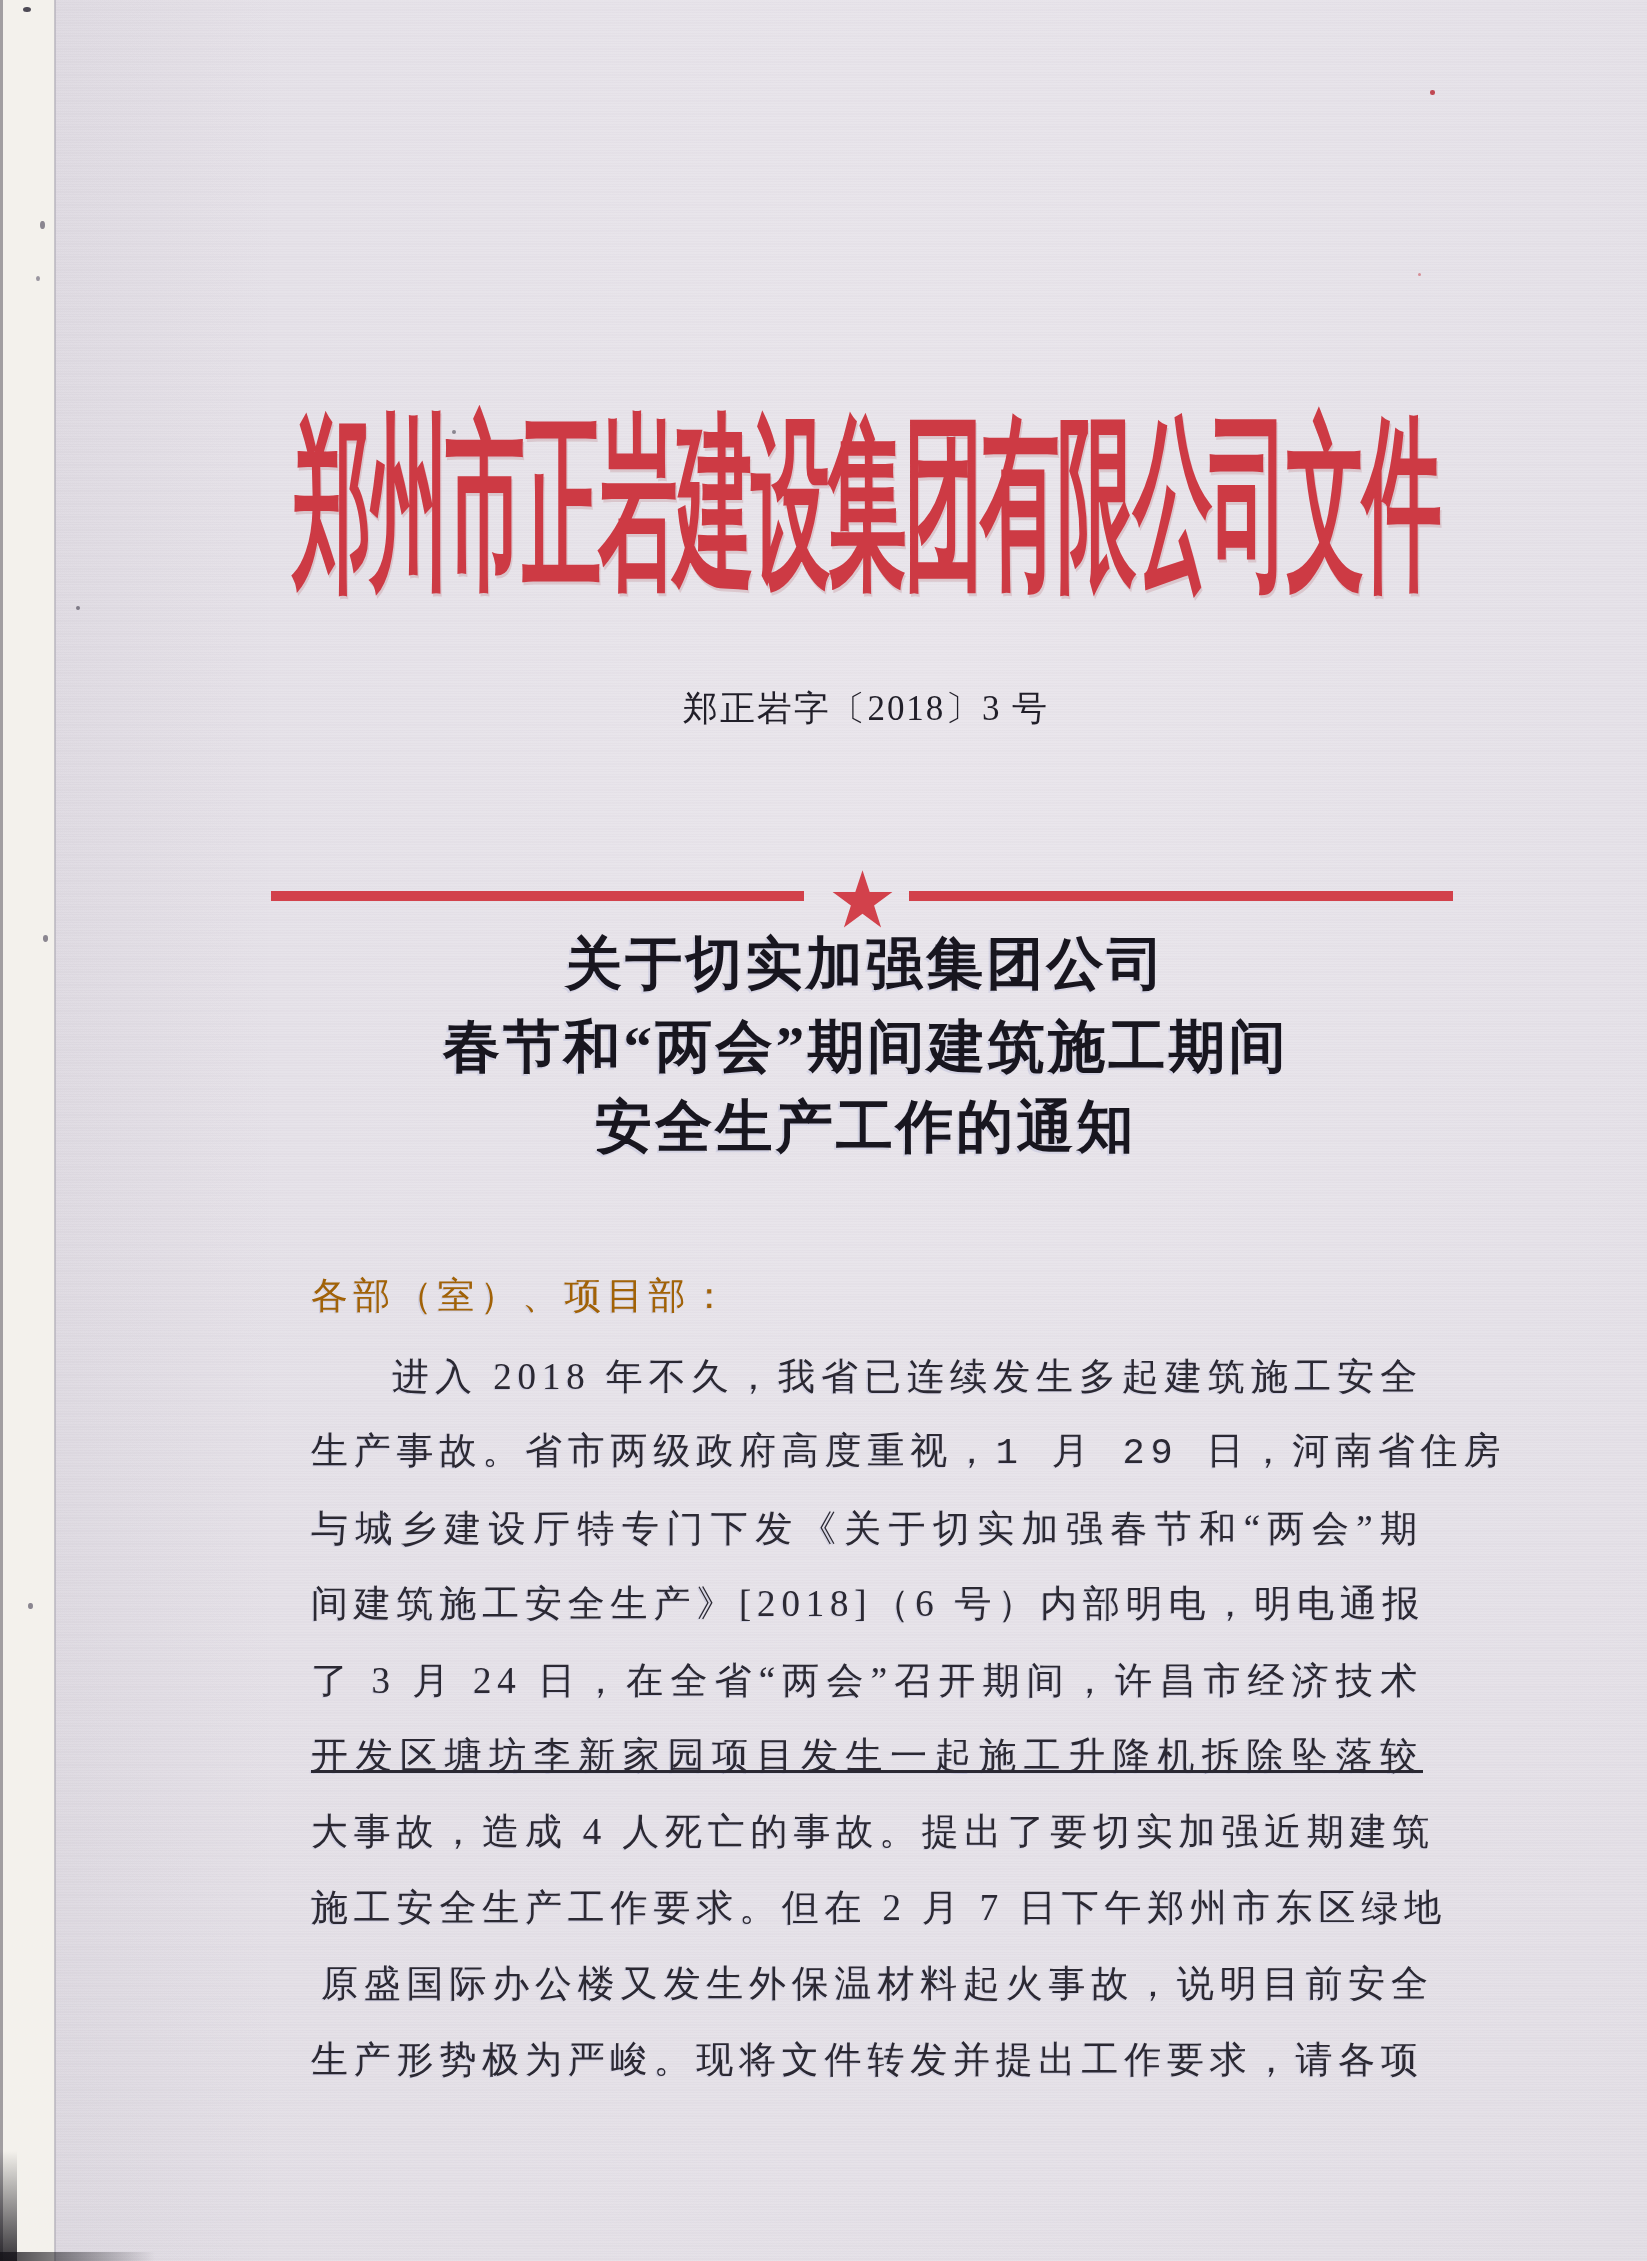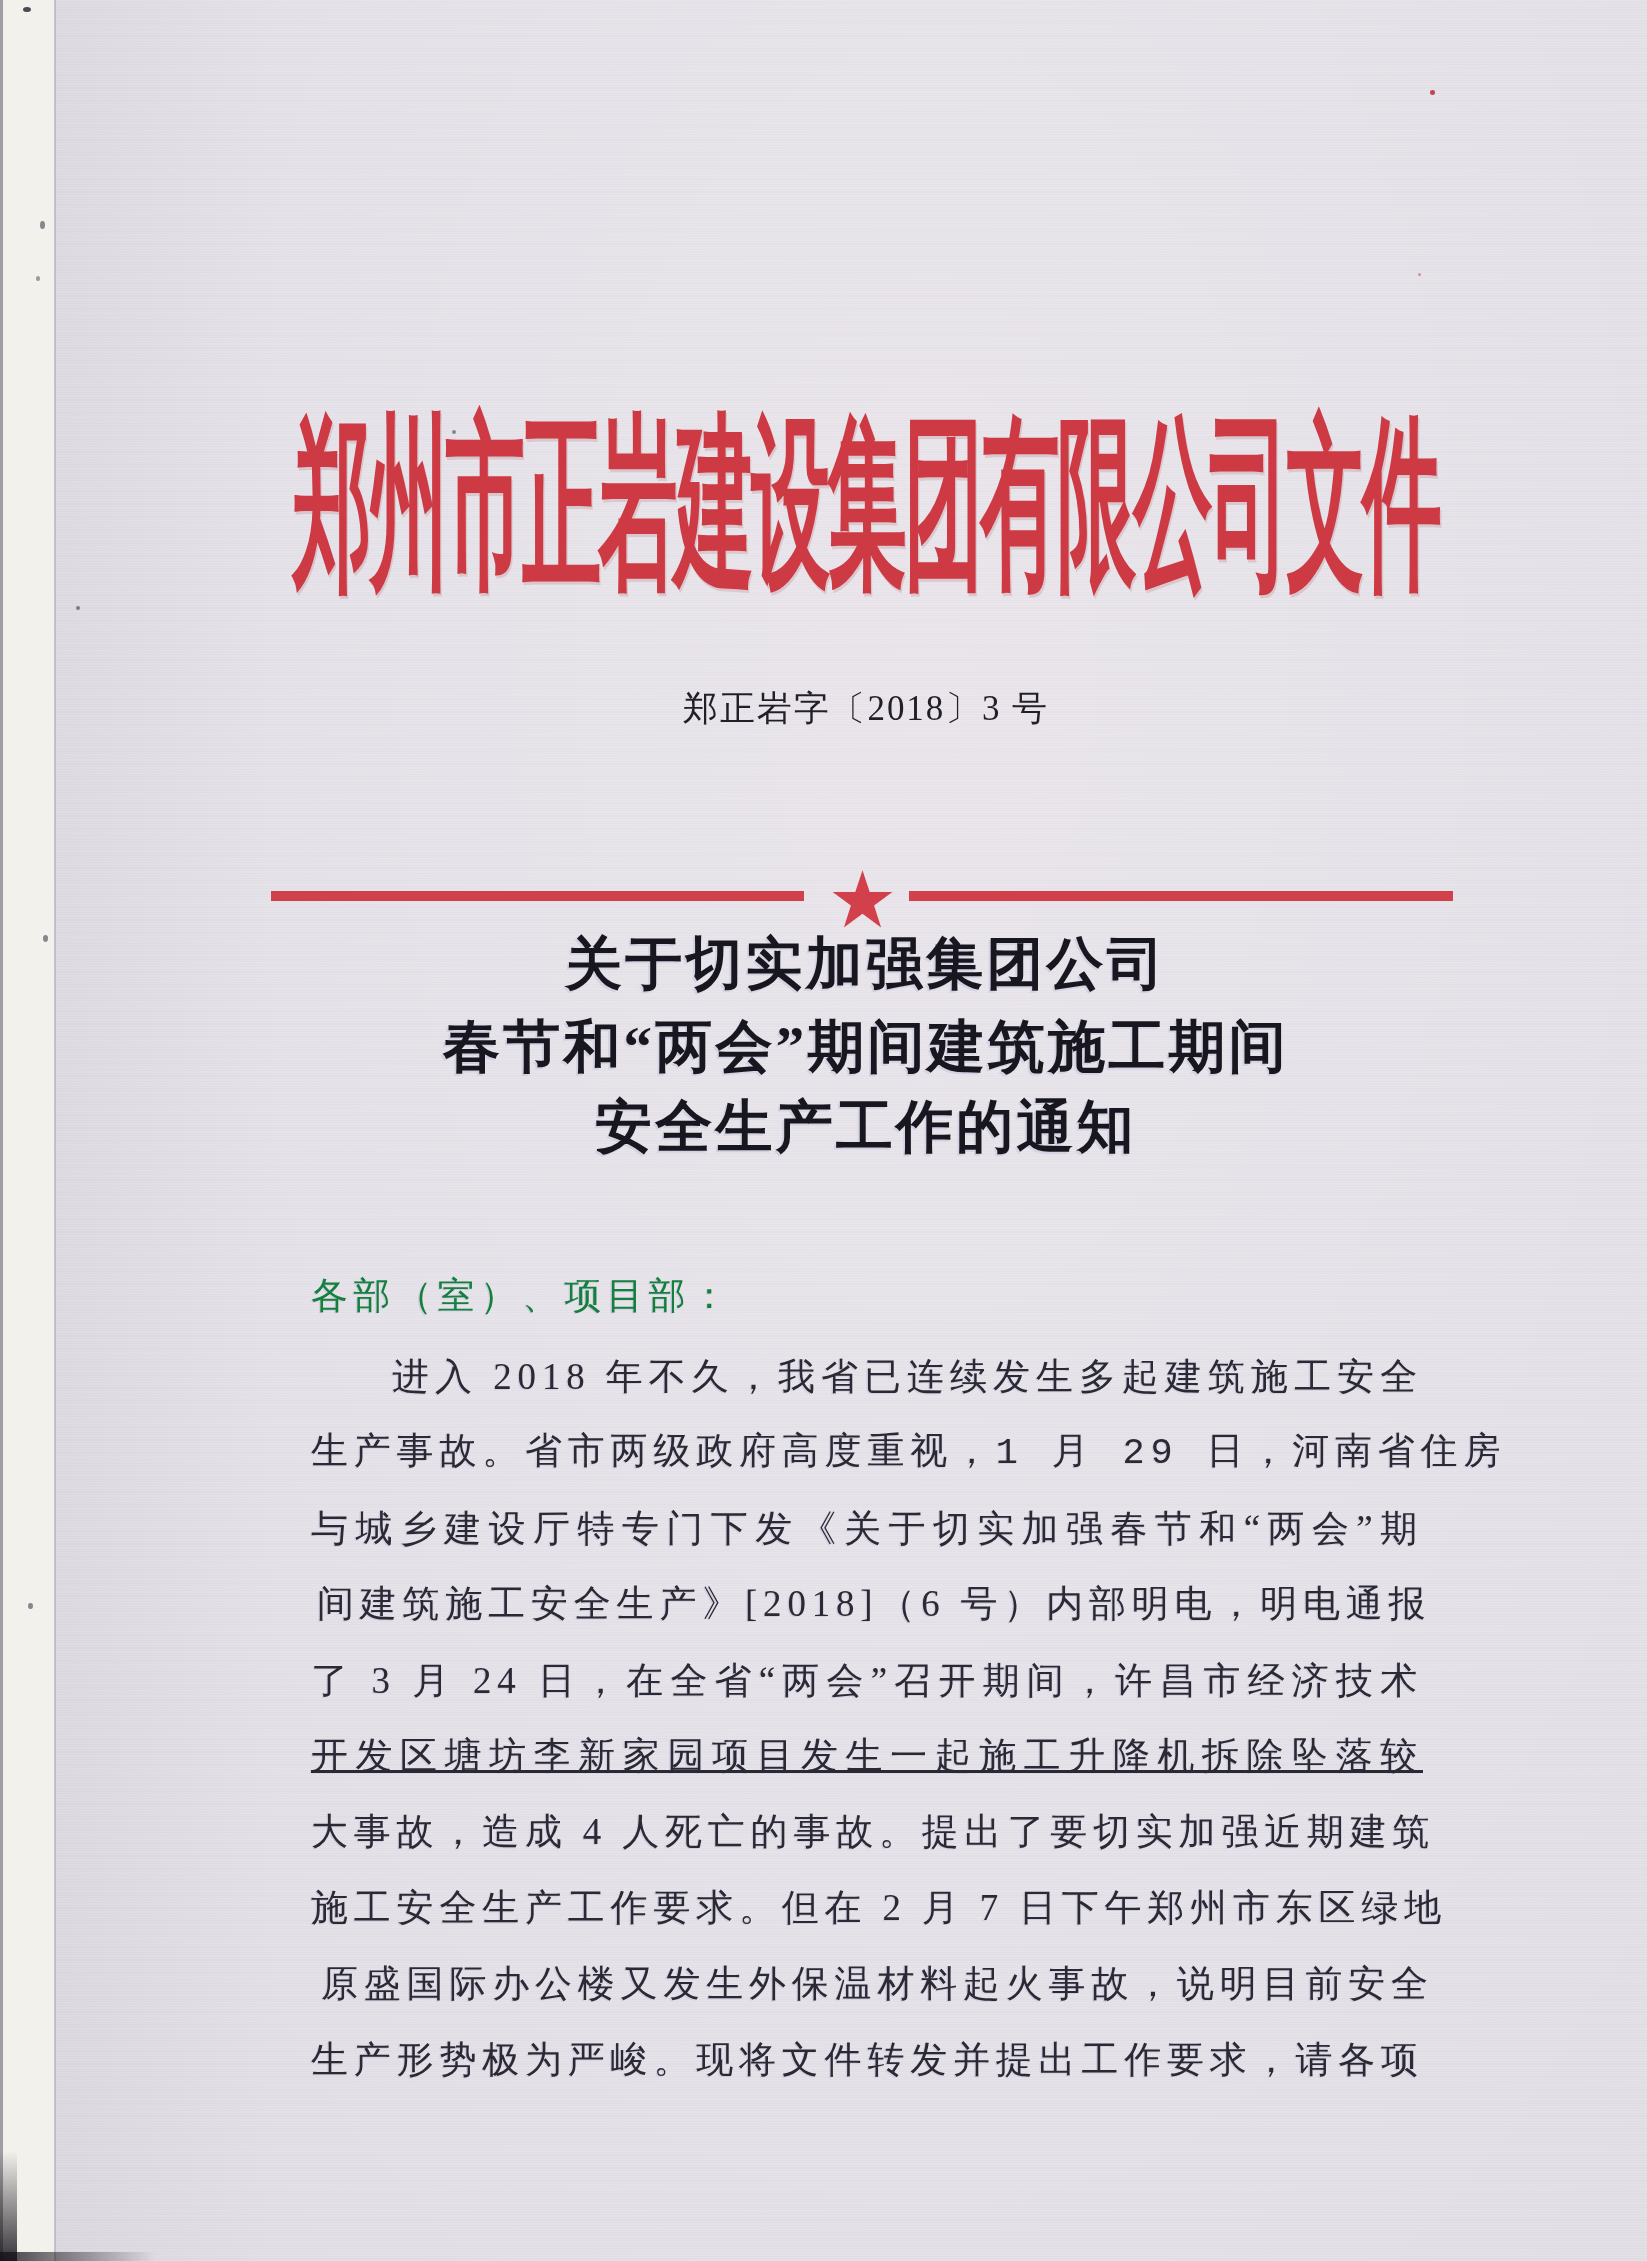--- a/index.html
+++ b/index.html
@@ -56,34 +56,34 @@
     font-size:57px;line-height:1;font-weight:700;color:#18161f;
     letter-spacing:3.2px;
     text-shadow:-1.9px 1.9px 0 rgba(100,110,190,.14);
   }
   .doc-title-1{top:935px;}
   .doc-title-2{top:1018px;}
   .doc-title-3{top:1098px;}
   
   .salutation{
     position:absolute;left:311px;top:1274px;width:1112px;
-    font-size:37px;line-height:1.2;color:#15803d;letter-spacing:5.2px;white-space:nowrap;
+    font-size:37px;line-height:1.2;color:#a16207;letter-spacing:5.2px;white-space:nowrap;
     text-shadow:-1.3px 0.6px 0 rgba(100,110,190,.16);
   }
   .body-line{
     position:absolute;left:311px;width:1112px;height:49px;
     font-size:37px;line-height:1.2;color:#2b2933;letter-spacing:5.8px;
     text-align:justify;text-align-last:justify;text-justify:inter-character;
     white-space:nowrap;
     text-shadow:-1.3px 0.6px 0 rgba(100,110,190,.16);
   }
   .bl-0{top:1355px;text-indent:81px;}
   .bl-1{top:1431px;font-family:Liberation Mono, monospace;}
   .bl-2{top:1507px;}
-  .bl-3{top:1582px;margin-left:6px;}
+  .bl-3{top:1582px;}
   .bl-4{top:1659px;}
   .bl-5{top:1734px;text-decoration:underline;}
   .bl-6{top:1810px;}
   .bl-7{top:1886px;}
   .bl-8{top:1962px;margin-left:10px;}
   .bl-9{top:2038px;}
 </style>
 </head>
 <body>
 

